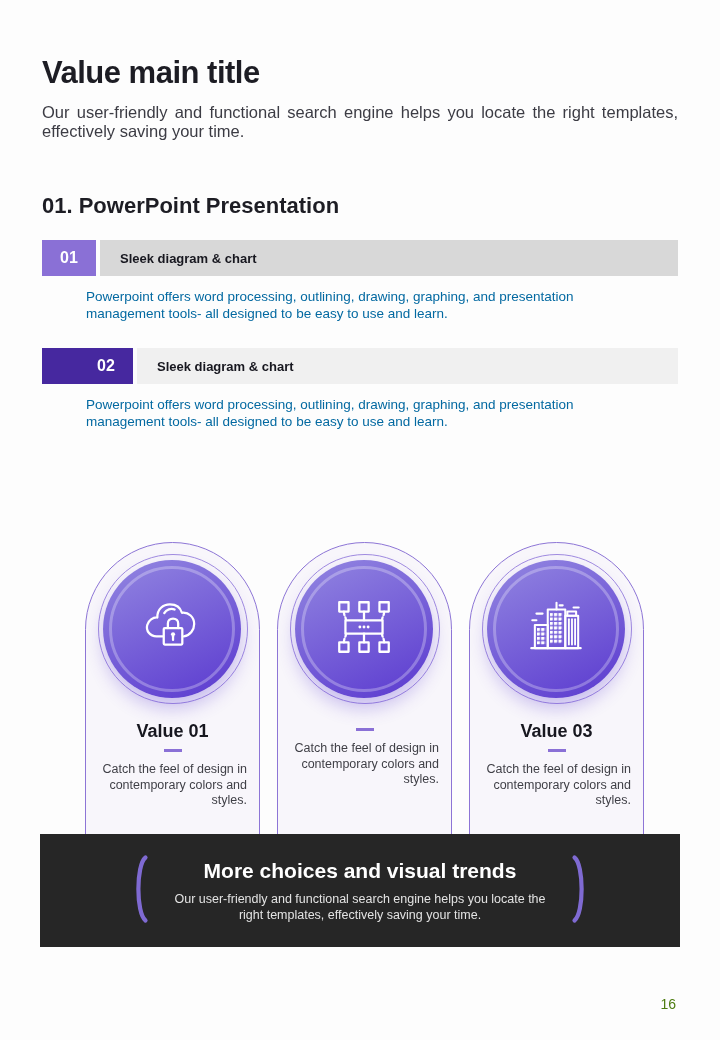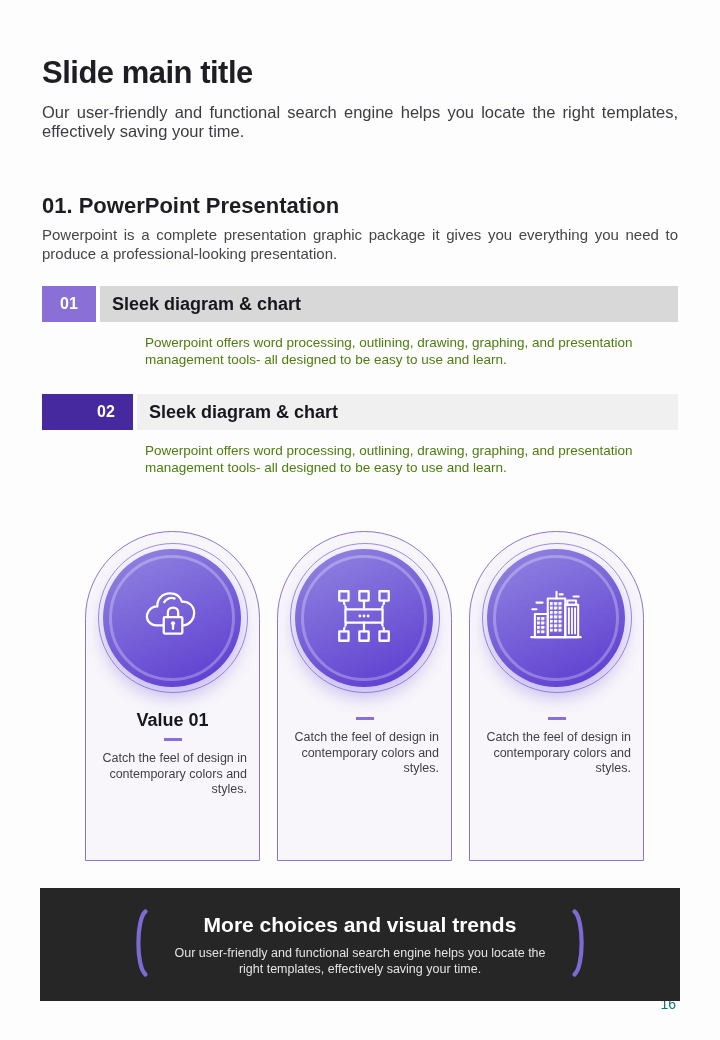--- a/index.html
+++ b/index.html
@@ -15,27 +15,27 @@
   .section-heading{font-size:22px;line-height:22px;font-weight:bold;color:#1d1d24;margin:54px 0 0 0;}
   .section-body{font-size:15px;line-height:18.5px;color:#45454c;margin:9px 0 0 0;text-align:justify;}
 
   .feature-row{display:flex;height:36px;}
   .feature-row.first{margin-top:23px;}
   .feature-row.second{margin-top:26px;}
   .badge{width:54px;display:flex;align-items:center;justify-content:center;
          color:#fff;font-size:16px;font-weight:bold;flex:0 0 54px;}
   .badge-light{background:var(--accent_light,#8a70d6);}
   .badge-dark{background:var(--accent_dark,#46289f);padding-left:37px;}
-  .bar{flex:1;margin-left:4px;display:flex;align-items:center;padding-left:12px;
-       font-size:18px;font-weight:bold;color:#17171f;}
+  .bar{flex:1;margin-left:4px;display:flex;align-items:center;padding-left:20px;
+       font-size:13px;font-weight:bold;color:#17171f;}
   .bar-gray{background:#d8d8d8;}
   .bar-lightgray{background:#f0f0f0;}
-  .feature-desc{margin:13px 0 0 103px;width:522px;font-size:13.5px;line-height:16.5px;color:#4d7c0f;}
-
-  .cards{position:absolute;left:85px;top:531px;display:flex;gap:17px;z-index:1;}
+  .feature-desc{margin:13px 0 0 44px;width:522px;font-size:13.5px;line-height:16.5px;color:#0369a1;}
+
+  .cards{position:absolute;left:85px;top:542px;display:flex;gap:17px;z-index:1;}
   .card{
     width:175px;height:330px;box-sizing:border-box;position:relative;
     border:1.5px solid #8d75d6;border-radius:88px 88px 0 0;
     background:#f8f6fb;padding-top:178px;
   }
   .ring{
     position:absolute;top:11px;left:50%;transform:translateX(-50%);
     width:150px;height:150px;box-sizing:border-box;
     border:1.5px solid #a18ce1;border-radius:50%;
   }
@@ -46,41 +46,40 @@
     display:flex;align-items:center;justify-content:center;
   }
   .disc::after{content:"";position:absolute;inset:6px;border:3px solid rgba(255,255,255,0.28);border-radius:50%;}
   .disc svg{position:relative;}
 
   .card-title{font-size:18px;font-weight:bold;color:#17171f;text-align:center;margin:0;}
   .card-dash{width:18px;height:3px;background:var(--accent_light,#8a70d6);margin:7px auto 10px auto;}
   .card-desc{font-size:12.5px;line-height:15.5px;color:#3f3f46;text-align:right;padding:0 12px;margin:0;}
 
   .banner{
-    position:absolute;left:40px;top:888px;width:640px;height:113px;z-index:2;
+    position:absolute;left:40px;top:834px;width:640px;height:113px;z-index:2;
     background:var(--banner_bg,#262626);
     display:flex;align-items:center;justify-content:center;gap:24px;
   }
   .banner-center{width:372px;text-align:center;}
   .banner-title{font-size:21px;line-height:24px;font-weight:bold;color:#ffffff;margin:0;}
   .banner-desc{font-size:12.5px;line-height:16px;color:#e3e3e3;margin:8px 0 0 0;}
 
-  .page-number{position:absolute;right:44px;bottom:28px;font-size:14px;color:#0f766e;}
+  .page-number{position:absolute;right:44px;bottom:28px;font-size:14px;color:#4d7c0f;}
 </style>
 </head>
 <body>
 
 <div class="page">
   <div class="content">
 
-    <h1 class="main-title">Slide main title</h1>
+    <h1 class="main-title">Value main title</h1>
     <p class="subtitle">Our user-friendly and functional search engine helps you locate the right templates, effectively saving your time.</p>
 
     <h2 class="section-heading">01. PowerPoint Presentation</h2>
-    <p class="section-body">Powerpoint is a complete presentation graphic package it gives you everything you need to produce a professional-looking presentation.</p>
 
     <div class="feature-row first">
       <div class="badge badge-light">01</div>
       <div class="bar bar-gray">Sleek diagram &amp; chart</div>
     </div>
     <p class="feature-desc">Powerpoint offers word processing, outlining, drawing, graphing, and presentation management tools- all designed to be easy to use and learn.</p>
 
     <div class="feature-row second">
       <div class="badge badge-dark">02</div>
       <div class="bar bar-lightgray">Sleek diagram &amp; chart</div>
@@ -165,20 +164,21 @@
               <path d="M50.5 24.5 V49" stroke-width="1.8"></path>
               <path d="M32.5 15 V8.5"></path>
               <path d="M35.5 11 H38.5"></path>
               <path d="M13 19 H19"></path>
               <path d="M9 25.5 H13"></path>
               <path d="M49 13 H54"></path>
             </svg>
           </span>
         </div>
       </div>
+      <h3 class="card-title">Value 03</h3>
       <div class="card-dash"></div>
       <p class="card-desc">Catch the feel of design in contemporary colors and styles.</p>
     </div>
 
   </div>
 
   <div class="banner">
     <span>
       <svg width="20" height="70" viewBox="0 0 20 70" fill="none" stroke="#7f6ad2" stroke-width="4.2" stroke-linecap="round">
         <path d="M15.5 3.5 C6 11 6 59 15.5 66.5"></path>

